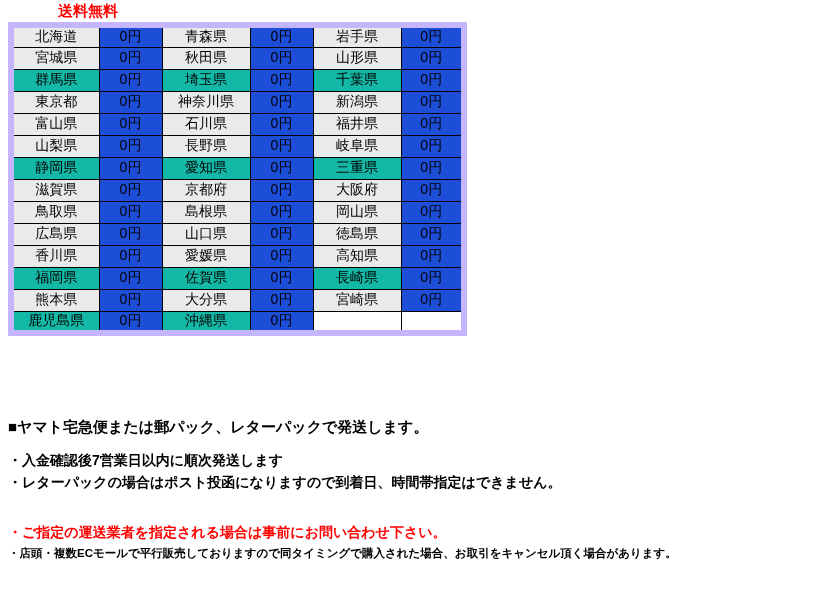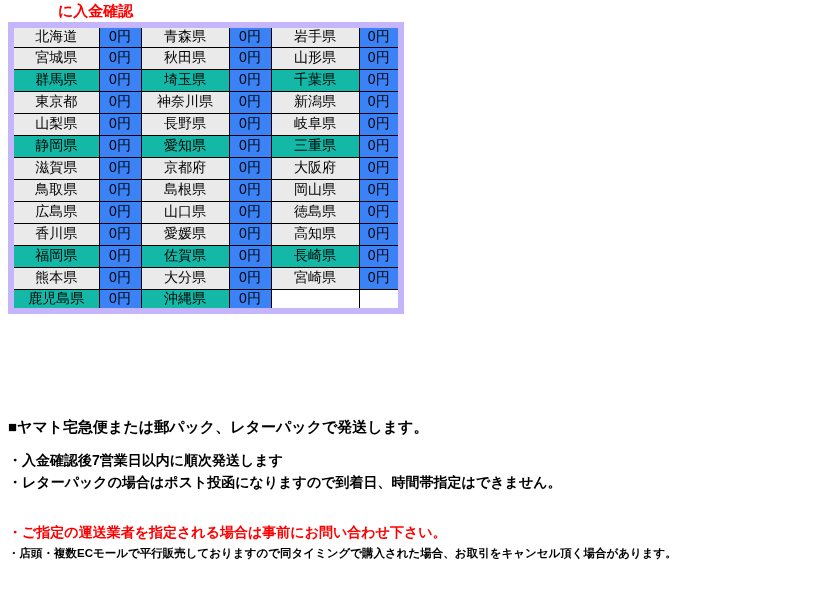--- a/index.html
+++ b/index.html
@@ -46,23 +46,23 @@
     padding: 0;
     vertical-align: middle;
     box-sizing: border-box;
   }
   .cell-name {
     width: 88px;
     text-align: center;
     background: #eaeaea;
   }
   .cell-price {
-    width: 42px;
+    width: 63px;
     text-align: center;
-    background: #3b82f6;
+    background: #1d4ed8;
     font-size: 13px;
   }
   .cell-name.alt {
     background: #14b8a6;
   }
   .cell-empty {
     background: #ffffff;
   }
   .notes {
     position: absolute;
@@ -92,21 +92,21 @@
     line-height: 20px;
     white-space: nowrap;
     margin-top: 0;
   }
 </style>
 </head>
 <body>
 
 <div id="page">
 
-  <div class="free-shipping">に入金確認</div>
+  <div class="free-shipping">送料無料</div>
 
   <table class="pref-table">
     <tbody>
       <tr>
         <td class="cell-name">北海道</td>
         <td class="cell-price">0円</td>
         <td class="cell-name">青森県</td>
         <td class="cell-price">0円</td>
         <td class="cell-name">岩手県</td>
         <td class="cell-price">0円</td>
@@ -126,20 +126,28 @@
         <td class="cell-price">0円</td>
         <td class="cell-name alt">千葉県</td>
         <td class="cell-price">0円</td>
       </tr>
       <tr>
         <td class="cell-name">東京都</td>
         <td class="cell-price">0円</td>
         <td class="cell-name">神奈川県</td>
         <td class="cell-price">0円</td>
         <td class="cell-name">新潟県</td>
+        <td class="cell-price">0円</td>
+      </tr>
+      <tr>
+        <td class="cell-name">富山県</td>
+        <td class="cell-price">0円</td>
+        <td class="cell-name">石川県</td>
+        <td class="cell-price">0円</td>
+        <td class="cell-name">福井県</td>
         <td class="cell-price">0円</td>
       </tr>
       <tr>
         <td class="cell-name">山梨県</td>
         <td class="cell-price">0円</td>
         <td class="cell-name">長野県</td>
         <td class="cell-price">0円</td>
         <td class="cell-name">岐阜県</td>
         <td class="cell-price">0円</td>
       </tr>

